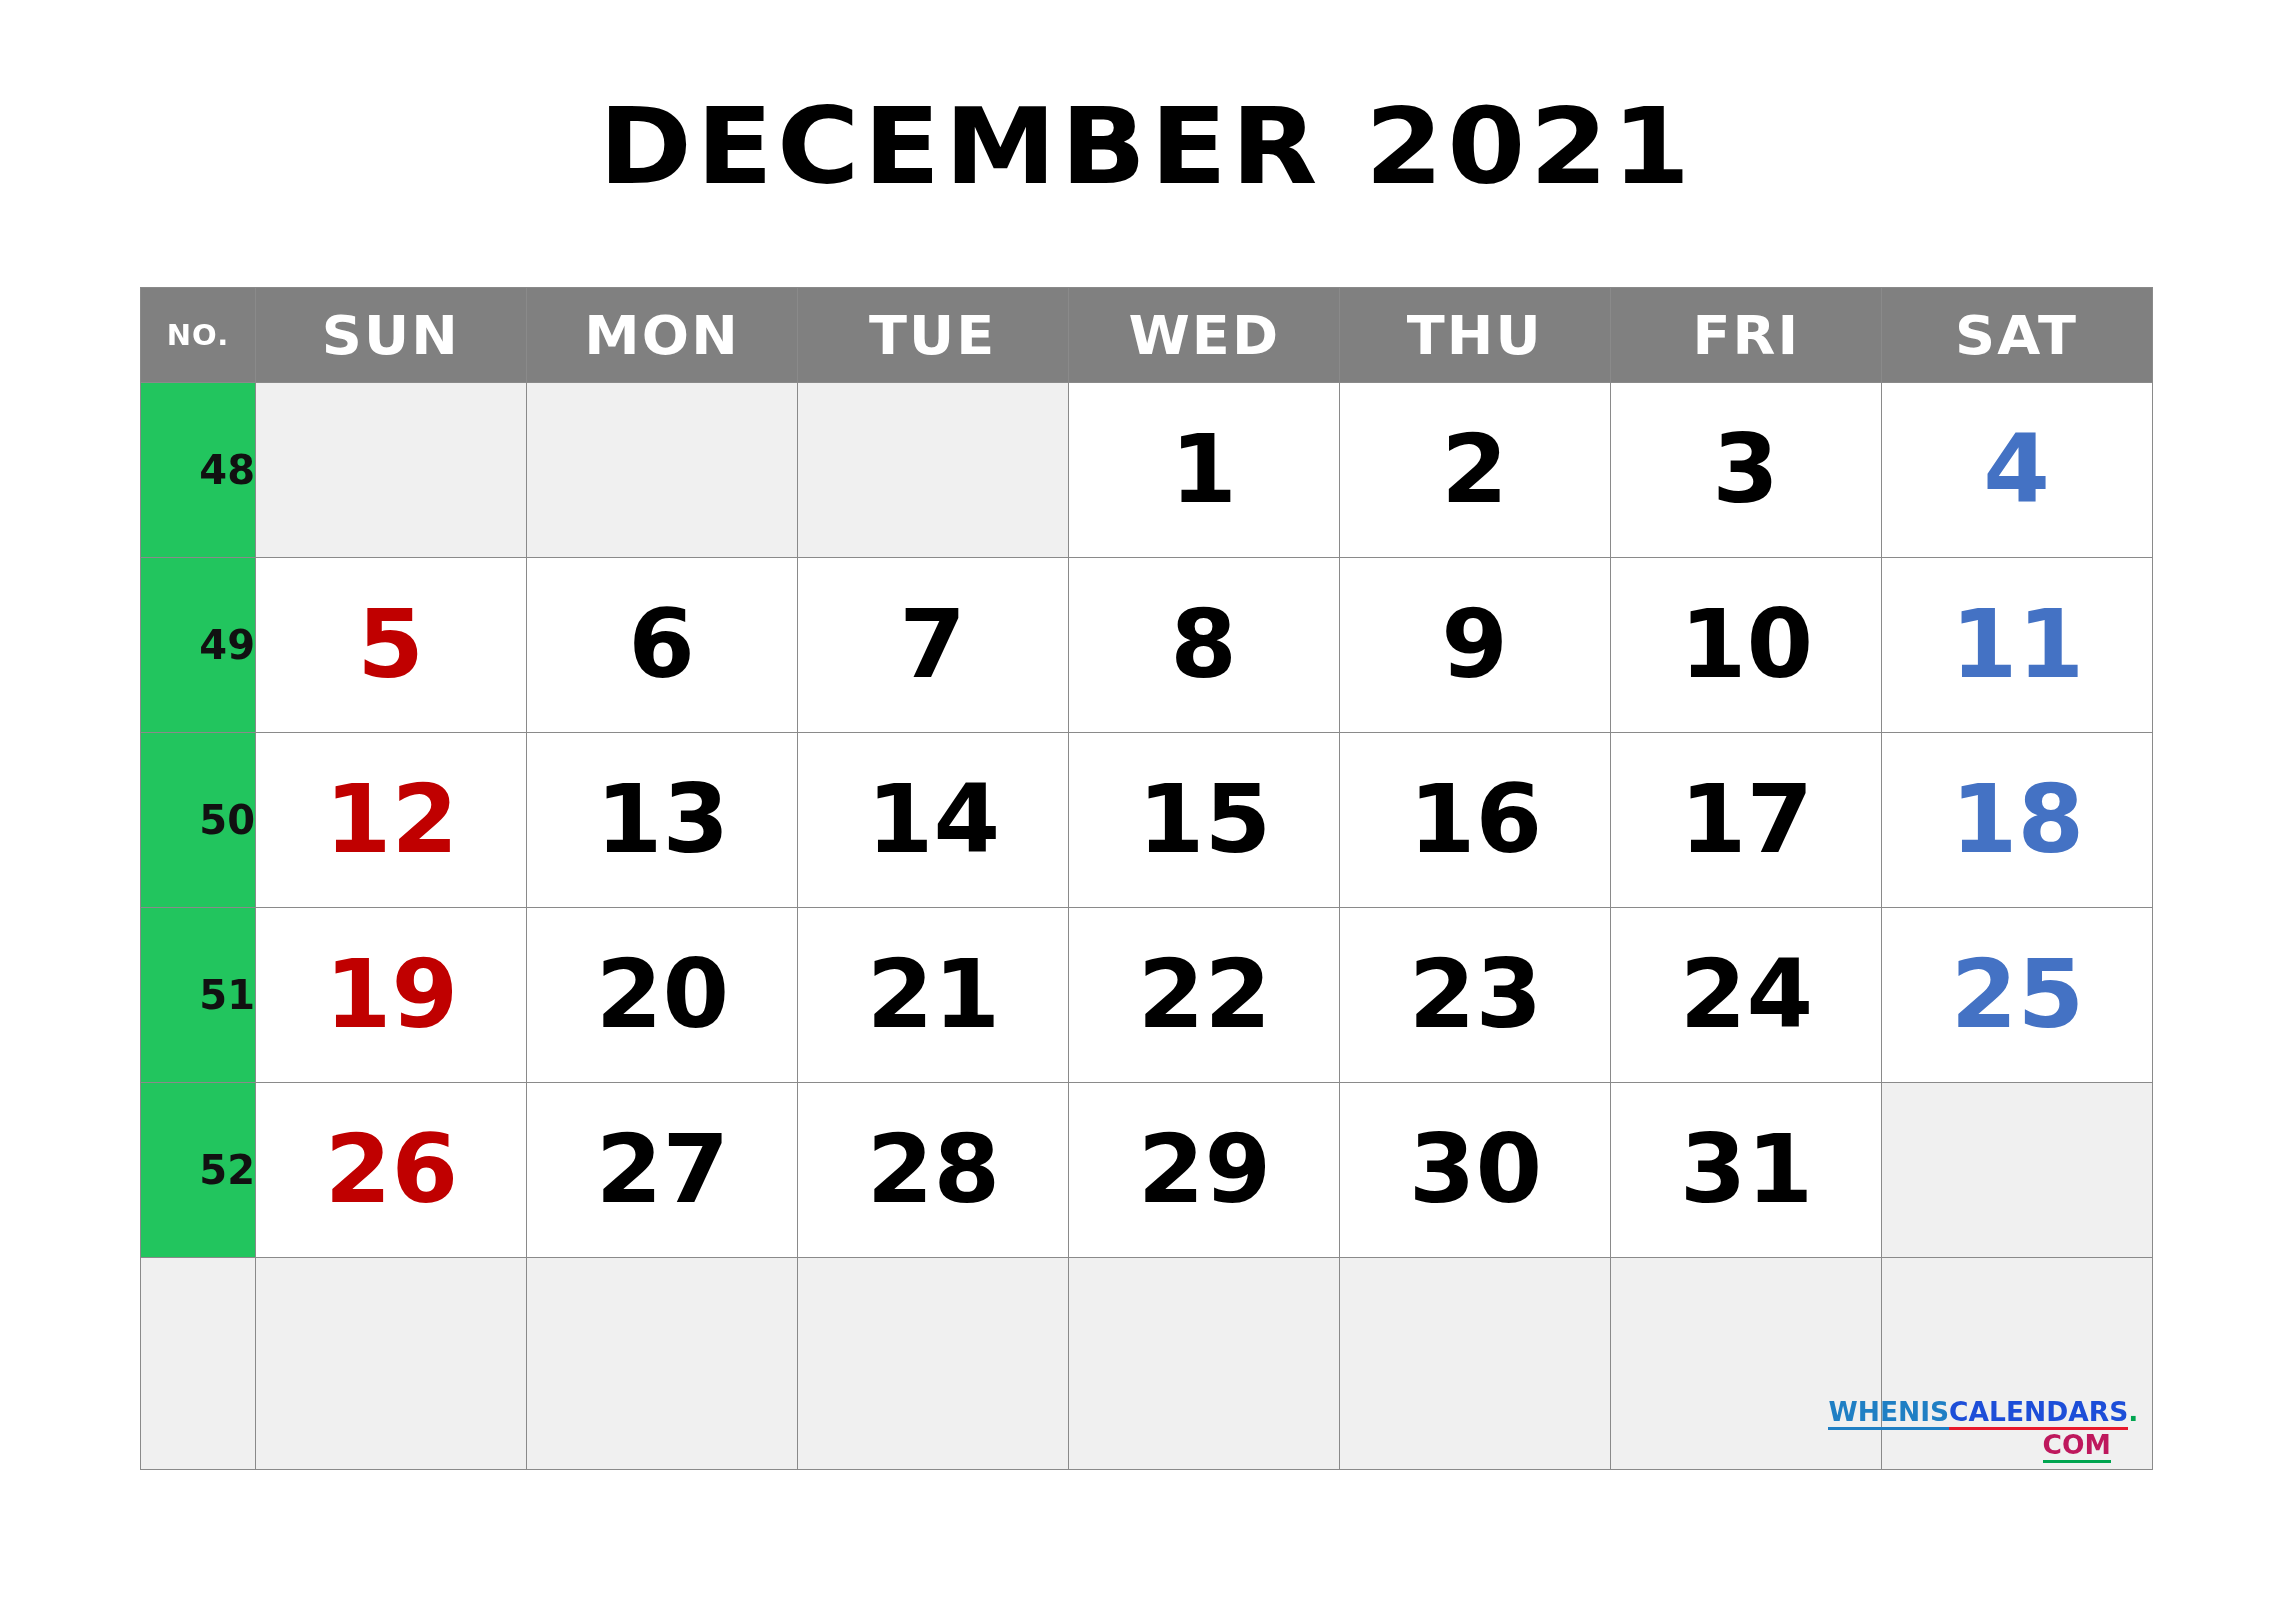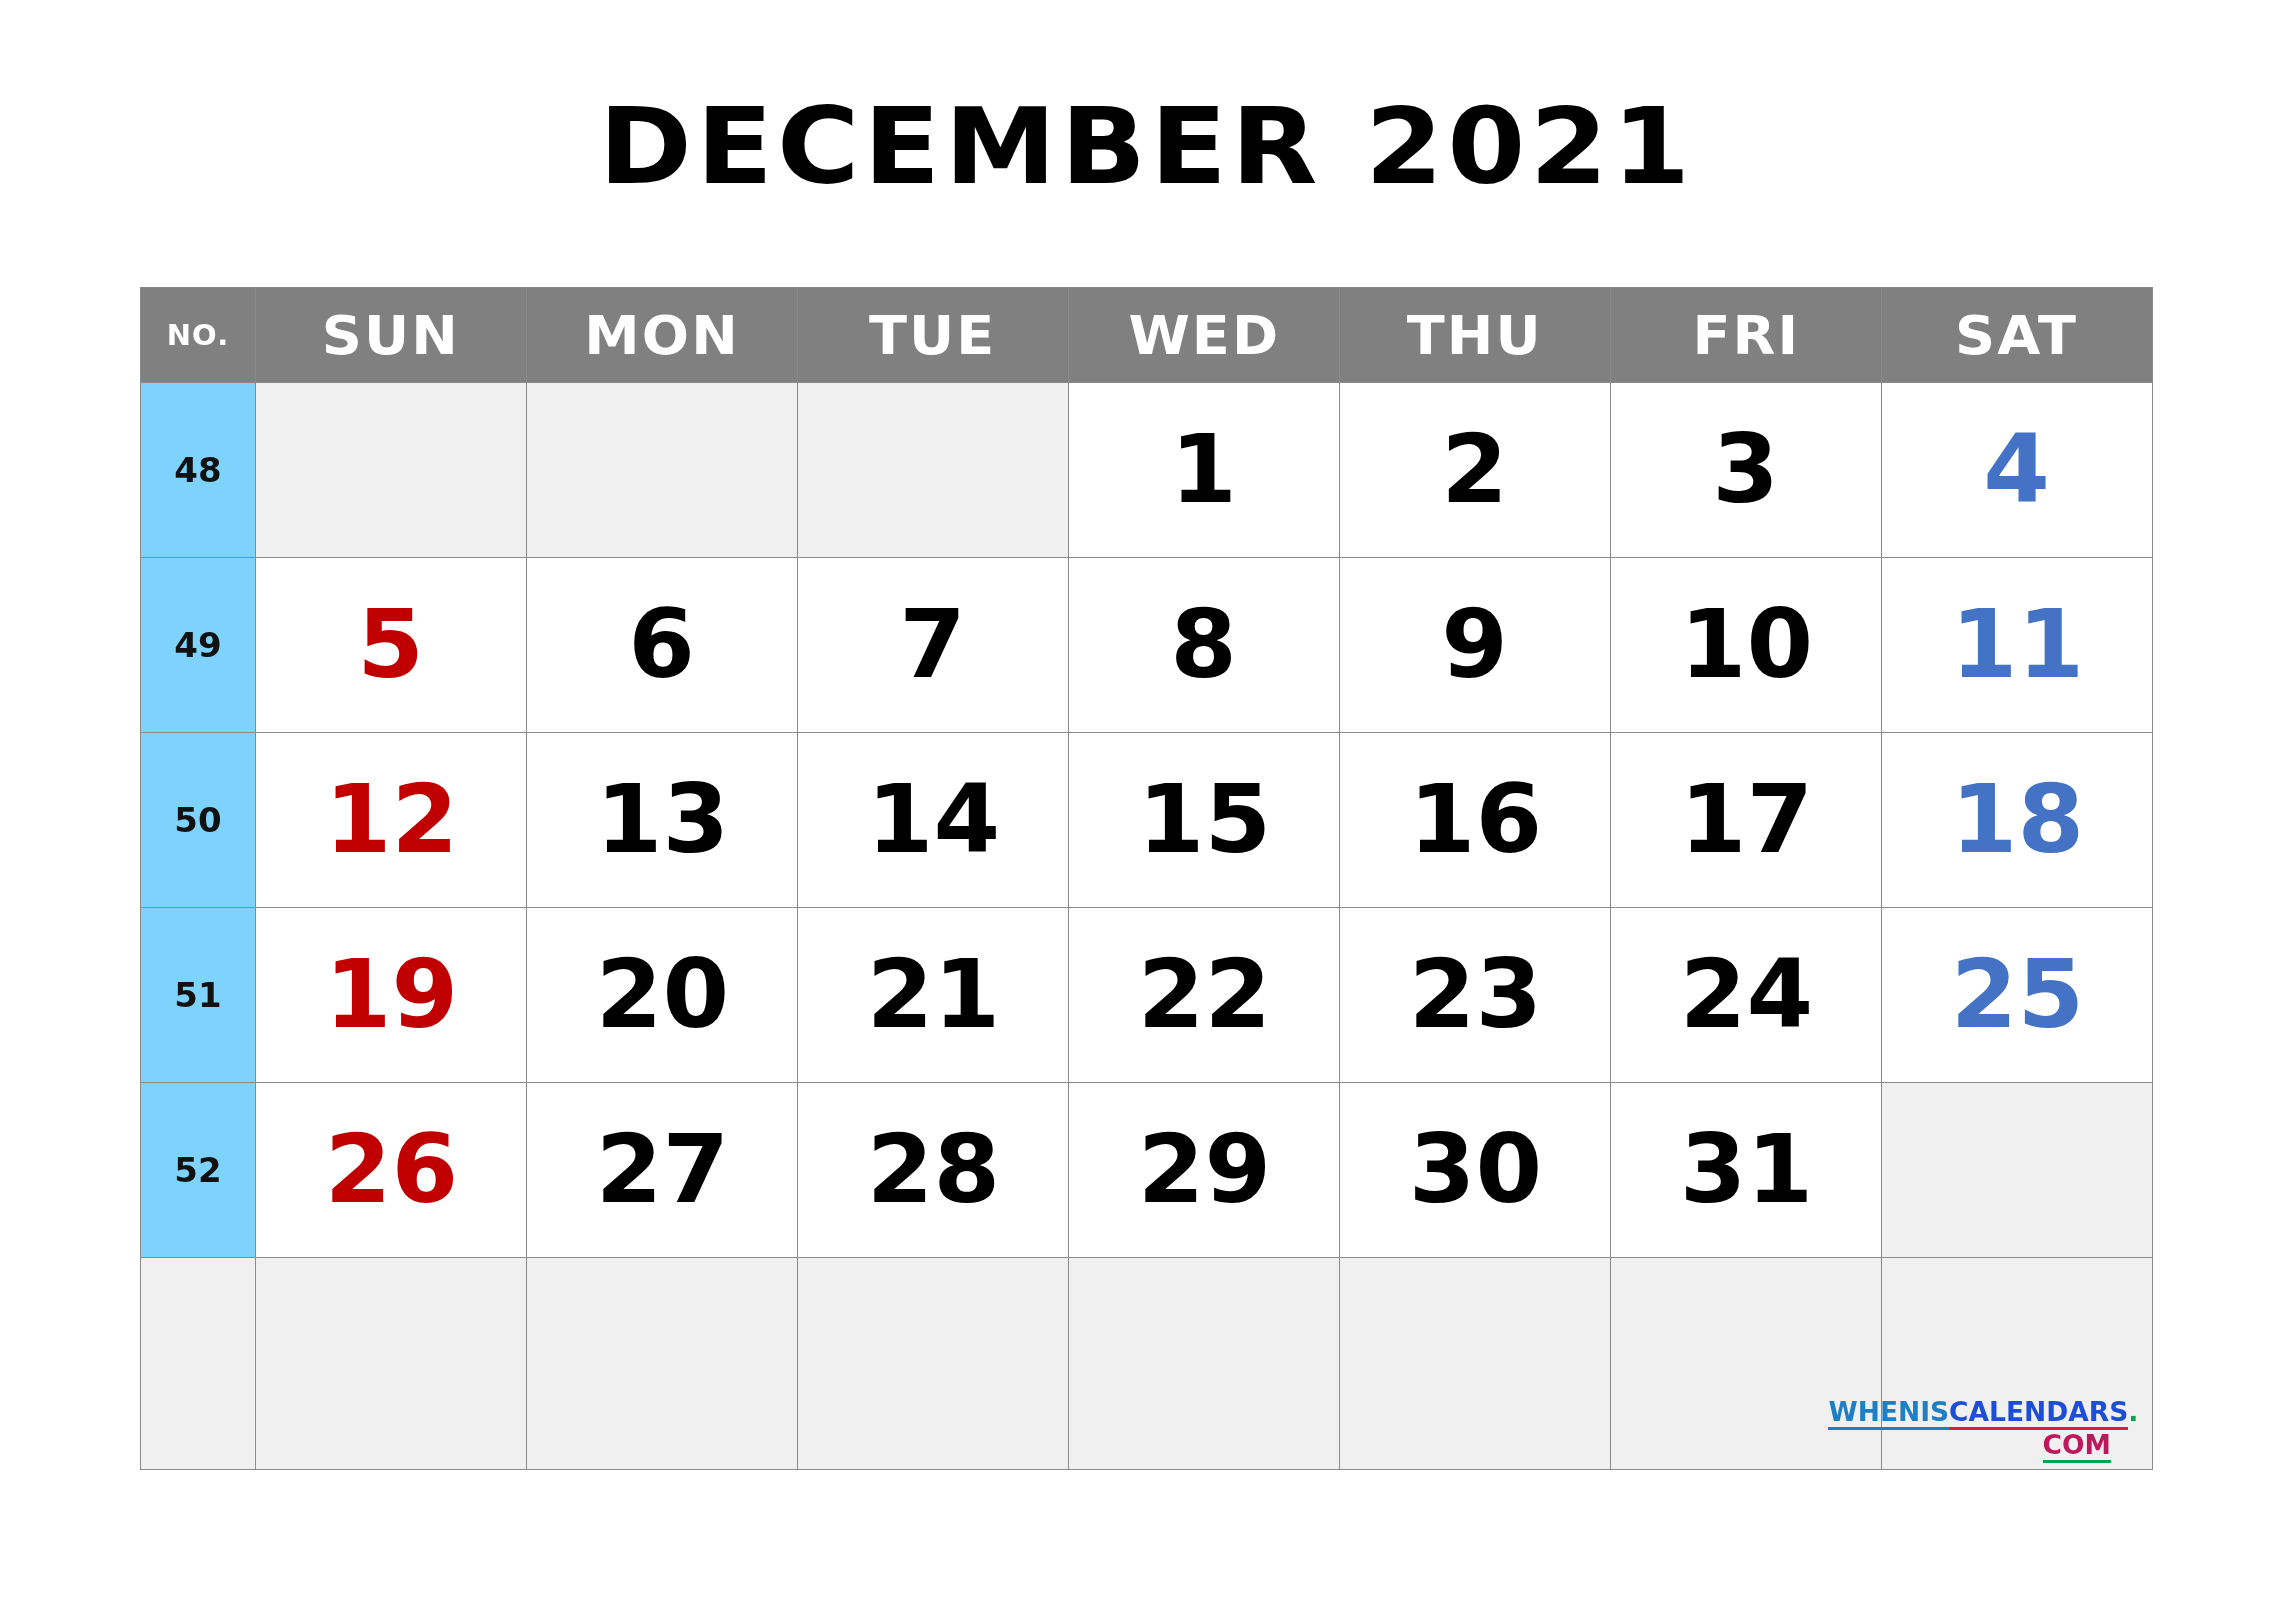--- a/index.html
+++ b/index.html
@@ -75,27 +75,27 @@
   th.col-day {
     font-size: 53px;
     letter-spacing: 2px;
     text-decoration: underline;
   }
   th.col-day span { display: inline-block; transform: scaleX(1.05); }
 
   
   td.wk {
     width: 114px;
-    text-align: center;
+    text-align: right;
     vertical-align: middle;
     font-family: "DejaVu Sans", sans-serif;
     font-weight: bold;
-    font-size: 34px;
+    font-size: 40px;
     color: #111111;
-    background: #7dd3fc;
+    background: #22c55e;
   }
 
   
   td.day {
     height: 174px;
     text-align: center;
     vertical-align: middle;
     background: #ffffff;
     font-family: "DejaVu Sans", sans-serif;
     font-weight: bold;

